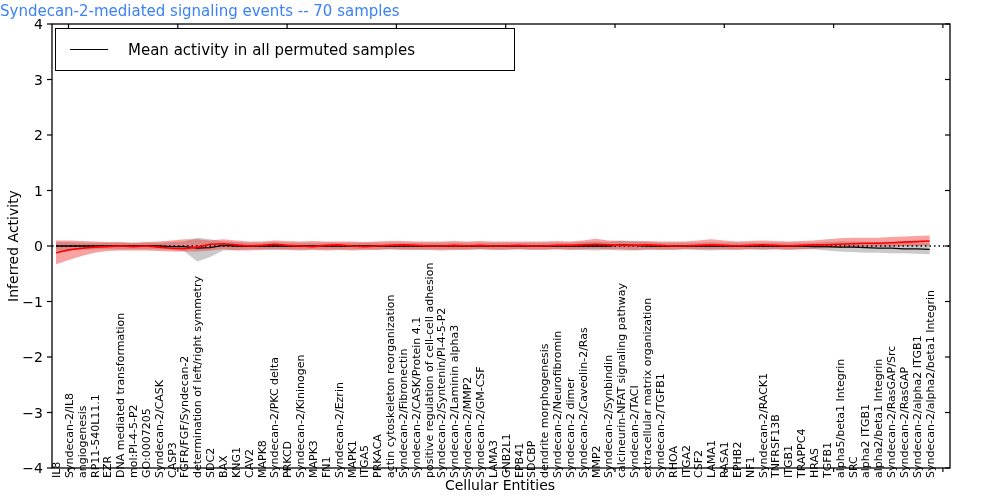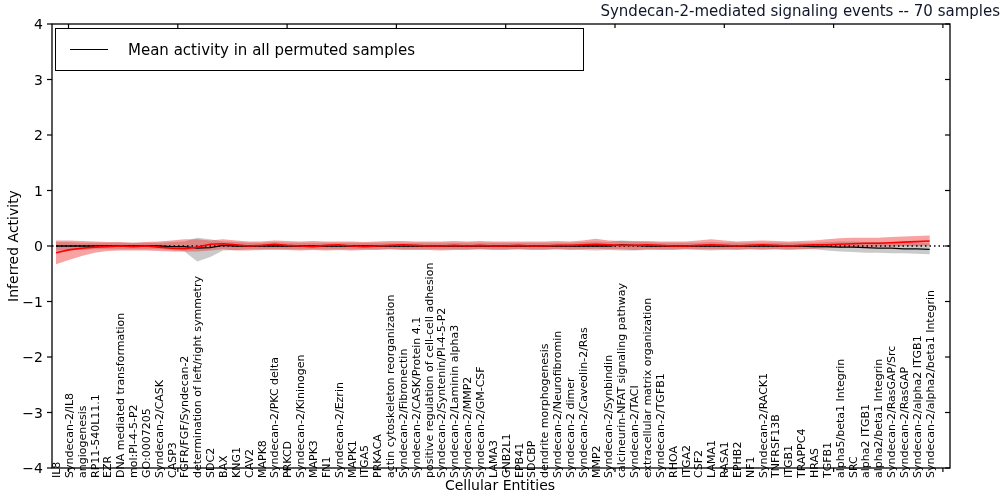--- a/index.html
+++ b/index.html
@@ -3,32 +3,32 @@
 <meta charset="utf-8">
 <style>
   html,body{margin:0;padding:0;background:#ffffff;}
   #figure{
     position:relative;width:1000px;height:500px;background:#ffffff;
     font-family:"DejaVu Sans","Liberation Sans",sans-serif;color:#000;
     overflow:hidden;
   }
   #plot-svg{position:absolute;left:0;top:0;}
   .fig-title{
-    position:absolute;left:0;top:2px;width:1000px;text-align:right;
-    font-size:15px;color:#0f172a;
+    position:absolute;left:0;top:2px;width:1000px;text-align:left;
+    font-size:15px;color:#3b82f6;
   }
   .y-label{
     position:absolute;left:13px;top:246px;transform:translate(-50%,-50%) rotate(-90deg);
     font-size:14px;white-space:nowrap;
   }
   .x-label{
     position:absolute;left:0;top:477px;width:1000px;text-align:center;font-size:14px;
   }
   .legend{
-    position:absolute;left:55px;top:28px;width:529px;
+    position:absolute;left:55px;top:28px;width:460px;
     background:#ffffff;border:1.5px solid #000;box-sizing:border-box;
     padding:7px 0 7px 14px;
   }
   .legend-row{display:flex;align-items:center;height:27px;}
   .legend-swatch{width:38px;height:0;border-top:1.6px solid #000;margin-right:20px;flex:0 0 38px;}
   .legend-text{font-size:15px;white-space:nowrap;}
 </style>
 </head>
 <body>
 

